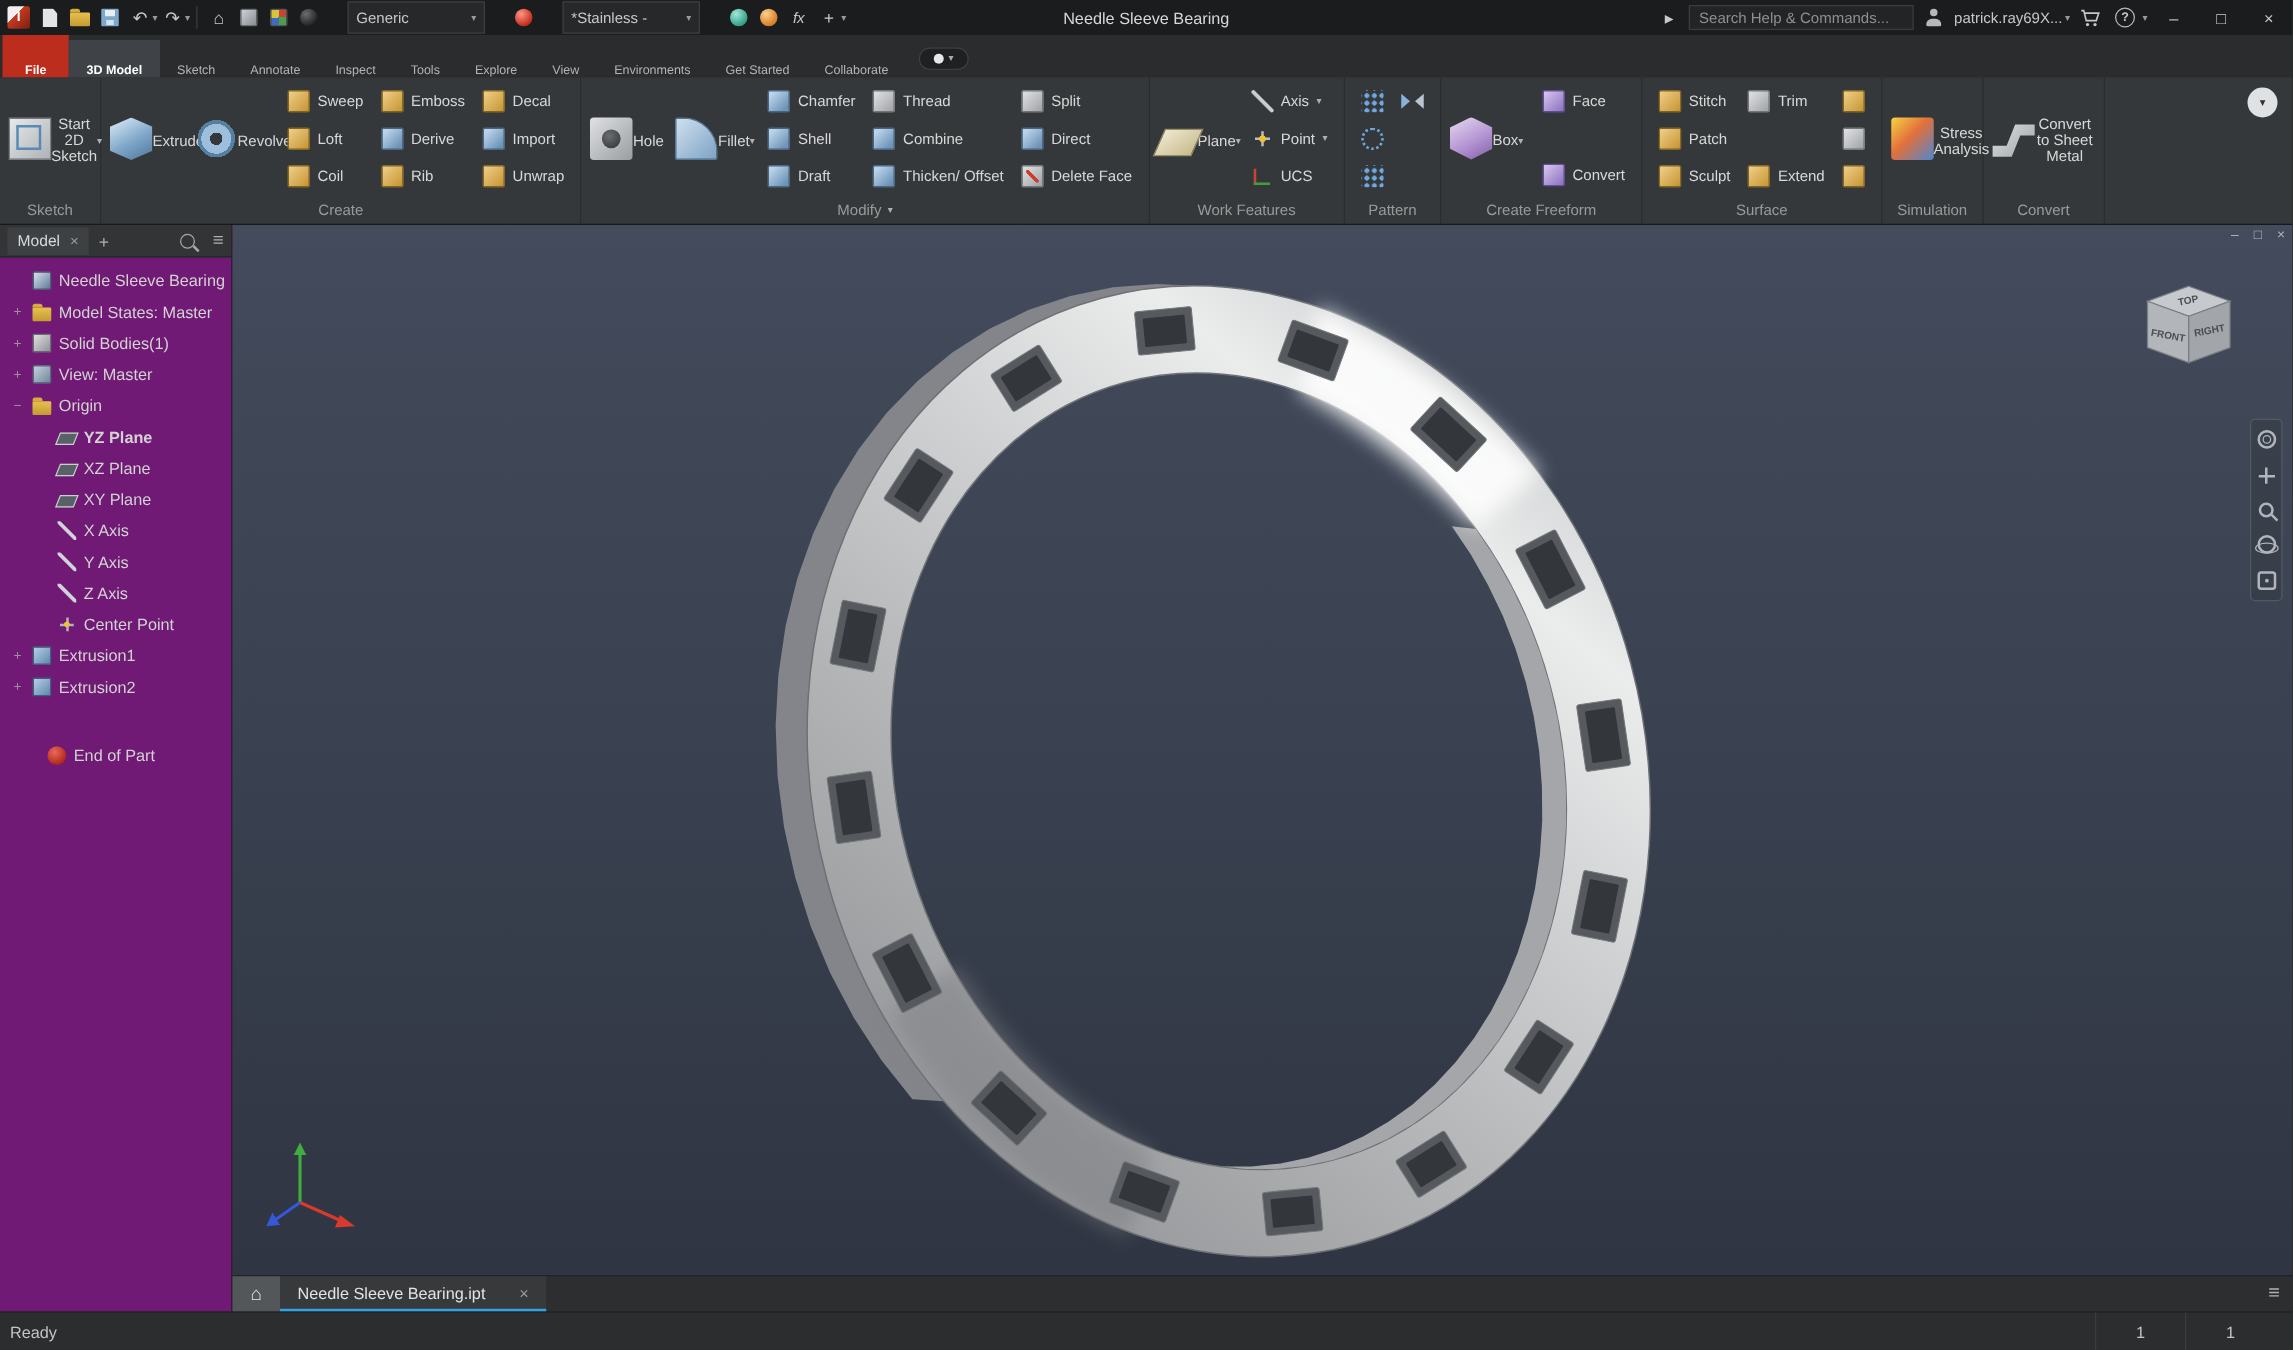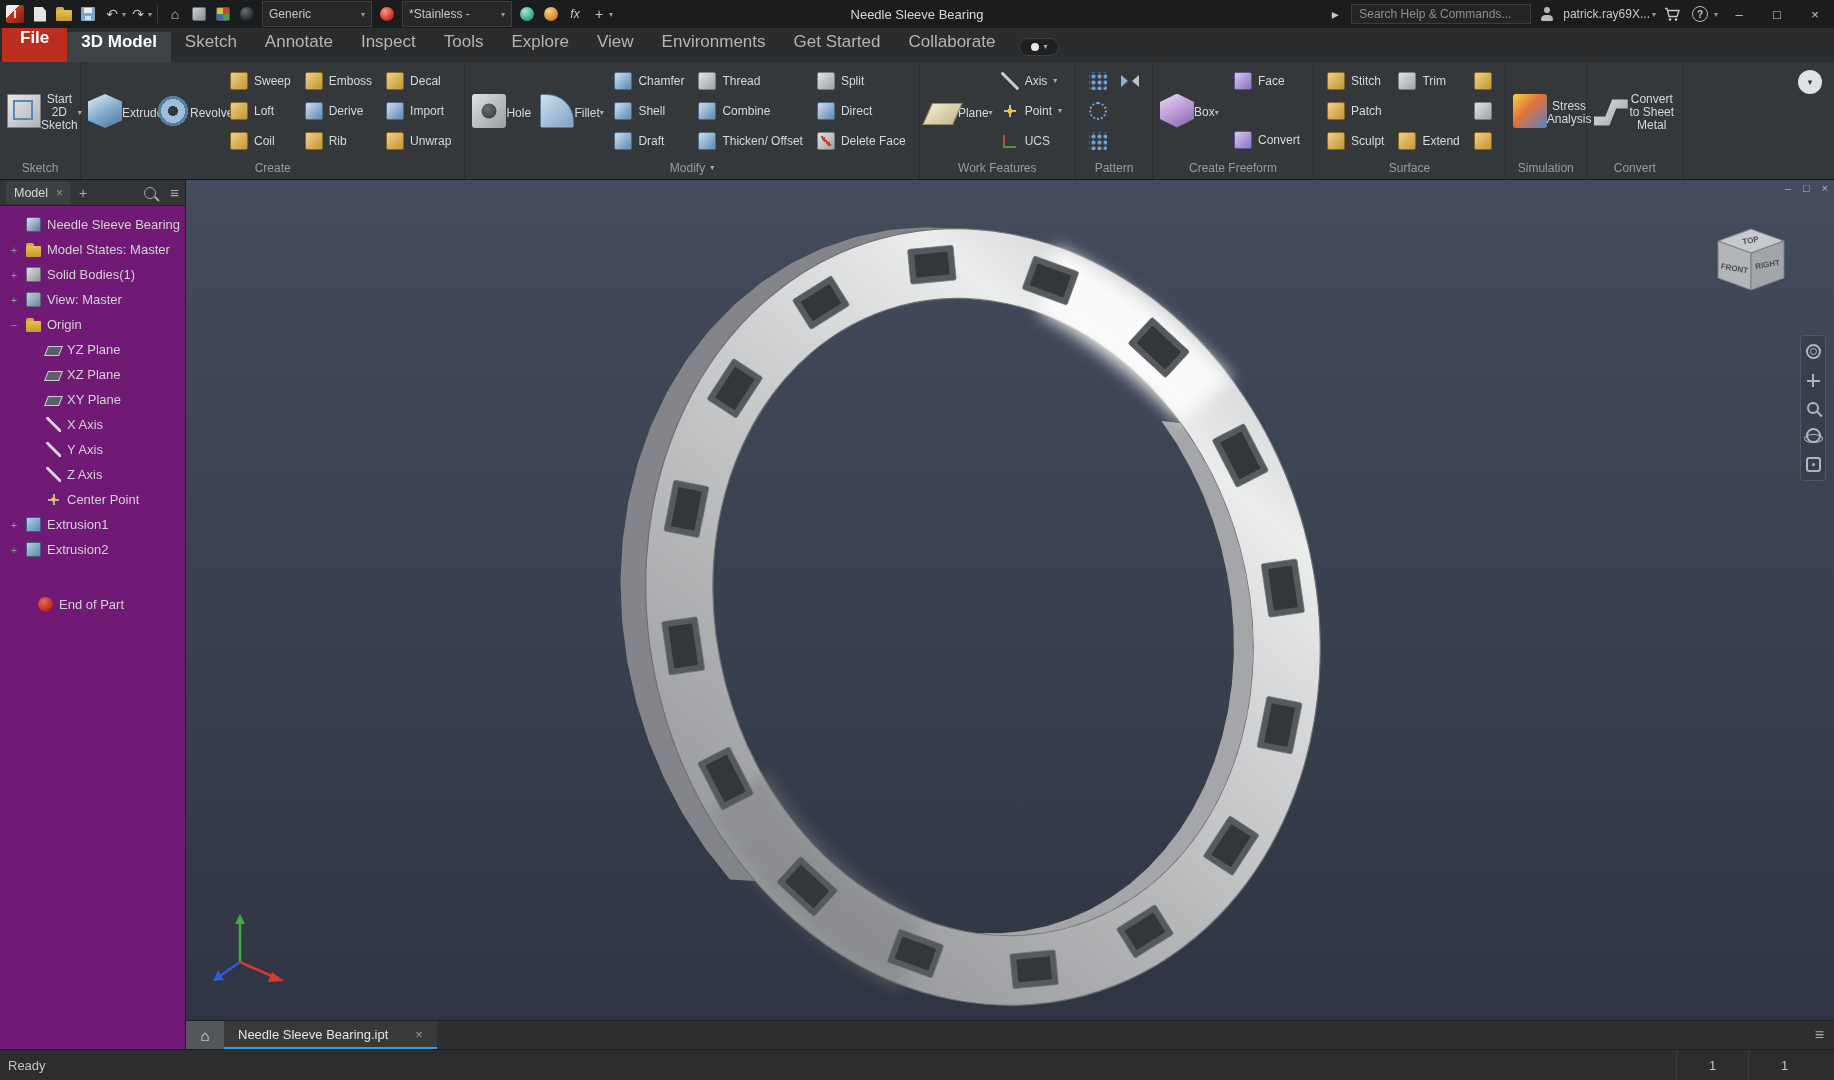--- a/index.html
+++ b/index.html
@@ -18,34 +18,34 @@
   .i-save{width:14px;height:14px;background:#7ea7cc;position:relative;border-radius:1px}
   .i-save::before{content:"";position:absolute;left:3px;top:1px;right:3px;height:5px;background:#e8eef4}
   .i-save::after{content:"";position:absolute;left:4px;bottom:1px;right:4px;height:4px;background:#d5e2ee}
   .i-graysq{width:14px;height:14px;background:linear-gradient(135deg,#cfd3d7,#888c90);border:1px solid #6a6e72;border-radius:2px}
   .i-swatch{width:14px;height:14px;background:conic-gradient(#c94436 0 25%,#49a049 0 50%,#3c6cc2 0 75%,#d9c23c 0);border:1px solid #555;border-radius:2px}
   .sphere{width:14px;height:14px;border-radius:50%;display:inline-block}
   .sphere-dark{background:radial-gradient(circle at 35% 30%,#6a6e72,#1d1f21 75%)}
   .sphere-red{background:radial-gradient(circle at 35% 30%,#ff9582,#bf2817 75%)}
   .sphere-teal{background:radial-gradient(circle at 35% 30%,#9fe8d8,#2f9a84 75%)}
   .sphere-orange{background:radial-gradient(circle at 35% 30%,#ffcf8a,#d07a22 75%)}
-  .tb-select{display:flex;align-items:center;gap:8px;background:#26282a;border:1px solid #3c3e40;height:20px;padding:12px 6px;font-size:12px;color:#c8c8c8;margin:0 3px;min-width:110px}
+  .tb-select{display:flex;align-items:center;gap:8px;background:#26282a;border:1px solid #3c3e40;height:20px;padding:12px 6px;font-size:12px;color:#c8c8c8;margin:0 19px;min-width:110px}
   .tb-select .tb-caret{margin-left:auto}
   .tb-title{position:absolute;left:50%;transform:translateX(-50%);color:#d8d8d8;font-size:13px;white-space:nowrap}
   .tb-right{margin-left:auto;display:flex;align-items:center;gap:4px}
   .tb-search{width:180px;height:20px;background:#222426;border:1px solid #3a3c3e;color:#bbb;font-size:12px;padding:0 7px;outline:none;font-family:inherit}
   .tb-search::placeholder{color:#8f8f8f}
   .i-person{width:14px;height:14px;position:relative}
   .i-person::before{content:"";position:absolute;left:4px;top:0;width:6px;height:6px;border-radius:50%;background:#b8b8b8}
   .i-person::after{content:"";position:absolute;left:1px;bottom:0;width:12px;height:6px;border-radius:6px 6px 2px 2px;background:#b8b8b8}
   .i-help{width:16px;height:16px;border:1.5px solid #b8b8b8;border-radius:50%;display:inline-flex;align-items:center;justify-content:center;font-size:10px;font-weight:bold;color:#c8c8c8}
   .winbtn{width:34px;height:28px;display:inline-flex;align-items:center;justify-content:center;font-size:13px;color:#c8c8c8}
   
   .tabrow{height:34px;background:#2a2c2e;display:flex;align-items:flex-end;padding-left:2px}
-  .rtab{padding:0 14px;height:30px;display:flex;align-items:flex-start;font-size:17px;color:#b4b4b4;white-space:nowrap}
+  .rtab{padding:0 14px;height:30px;display:flex;align-items:flex-end;font-size:10px;color:#b4b4b4;white-space:nowrap}
   .rtab.file{background:#bd2d1e;color:#fff;font-weight:bold;padding:0 18px;height:34px}
   .rtab.active{background:#3f4347;color:#fff;font-weight:bold}
   .cloud-pill{height:18px;min-width:40px;border-radius:9px;background:#1e2022;border:1px solid #3c3e40;display:flex;align-items:center;justify-content:center;gap:4px;margin:0 0 6px 10px;padding:0 6px}
   .cloud-pill .dot{width:8px;height:8px;border-radius:50%;background:#e8e8e8}
   .cloud-pill .caret{font-size:8px;color:#aaa}
   
   .ribbon{height:118px;background:#35383a;display:flex;border-bottom:1px solid #17191b;position:relative}
   .rgroup{display:flex;flex-direction:column;border-right:1px solid #2a2c2d;padding:0 3px}
   .rg-content{flex:1;display:flex;align-items:stretch;padding:3px 4px;gap:2px}
   .rg-label{height:20px;display:flex;align-items:center;justify-content:center;gap:5px;font-size:12px;color:#9a9a9a;padding-bottom:3px;white-space:nowrap}
@@ -572,21 +572,21 @@
         <div class="trow" style="padding-left: 8px;">
           <span class="texp">+</span>
           <span class="ti ti-view"></span>
           <span>View: Master</span>
         </div>
         <div class="trow" style="padding-left: 8px;">
           <span class="texp">−</span>
           <span class="ti ti-folder"></span>
           <span>Origin</span>
         </div>
-        <div class="trow" style="padding-left: 28px;">
+        <div class="trow" style="padding-left: 28px; font-weight: bold;">
           <span class="texp"></span>
           <span class="ti ti-plane"></span>
           <span>YZ Plane</span>
         </div>
         <div class="trow" style="padding-left: 28px;">
           <span class="texp"></span>
           <span class="ti ti-plane"></span>
           <span>XZ Plane</span>
         </div>
         <div class="trow" style="padding-left: 28px;">

